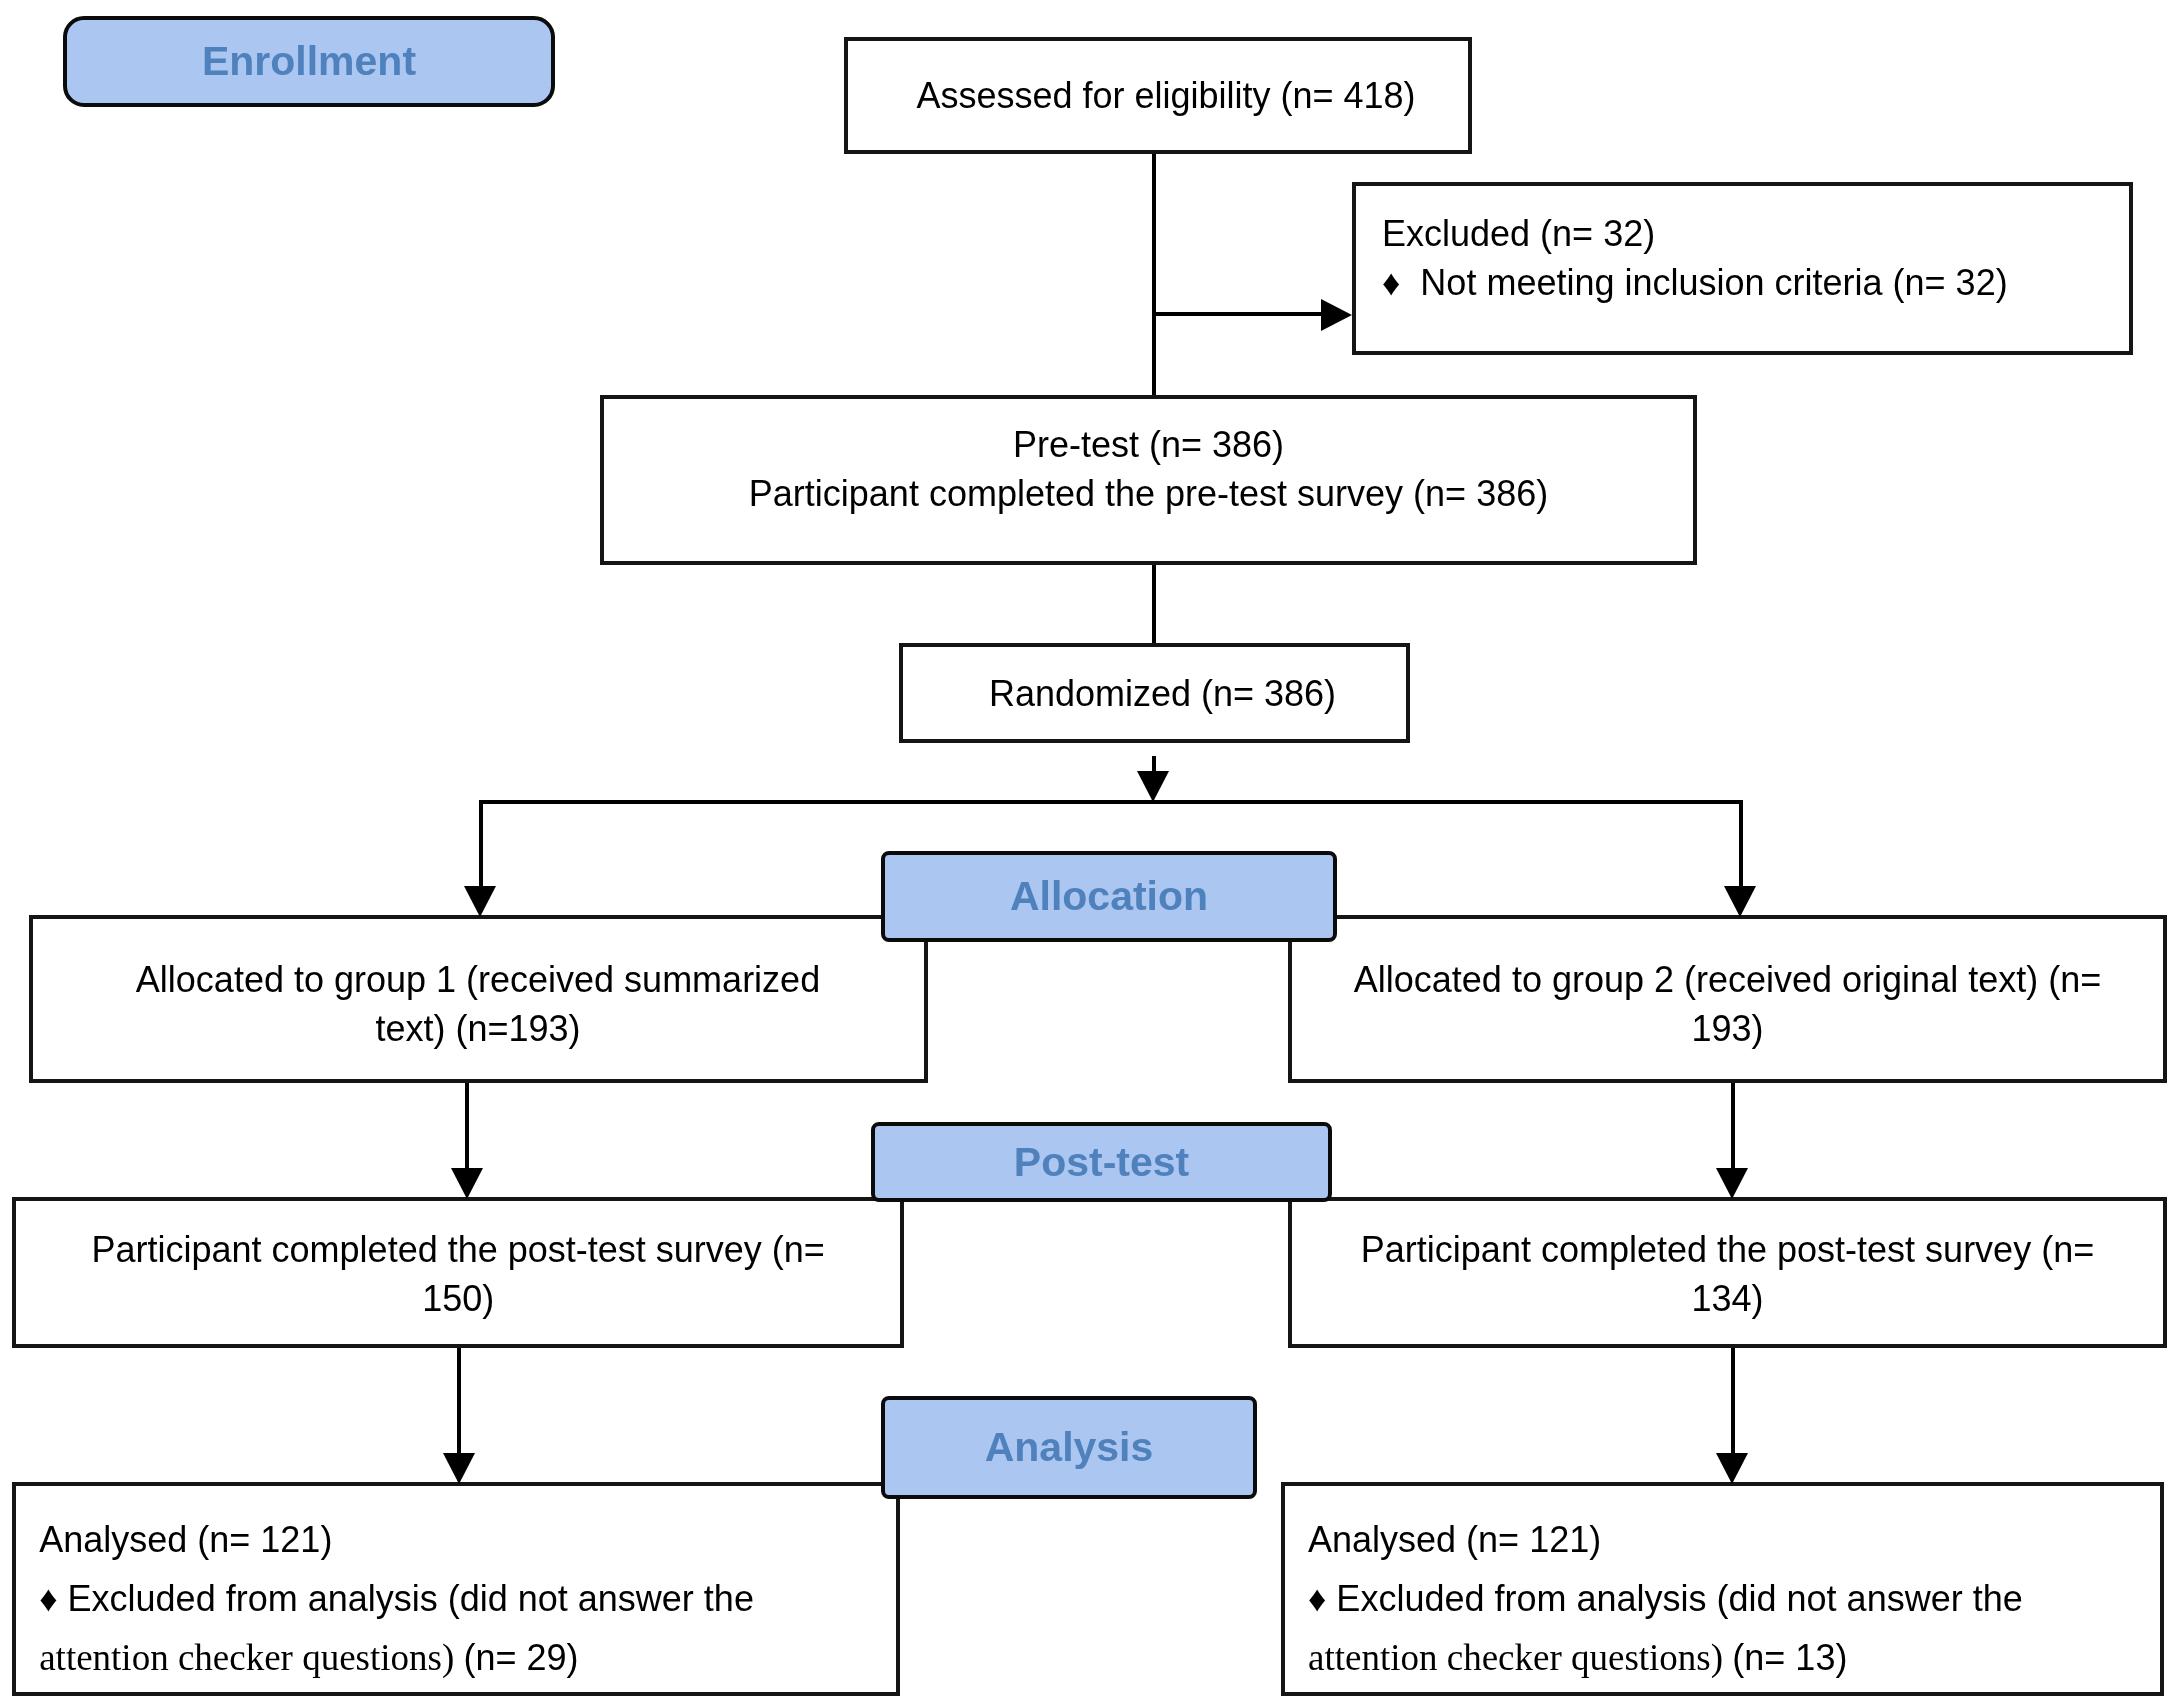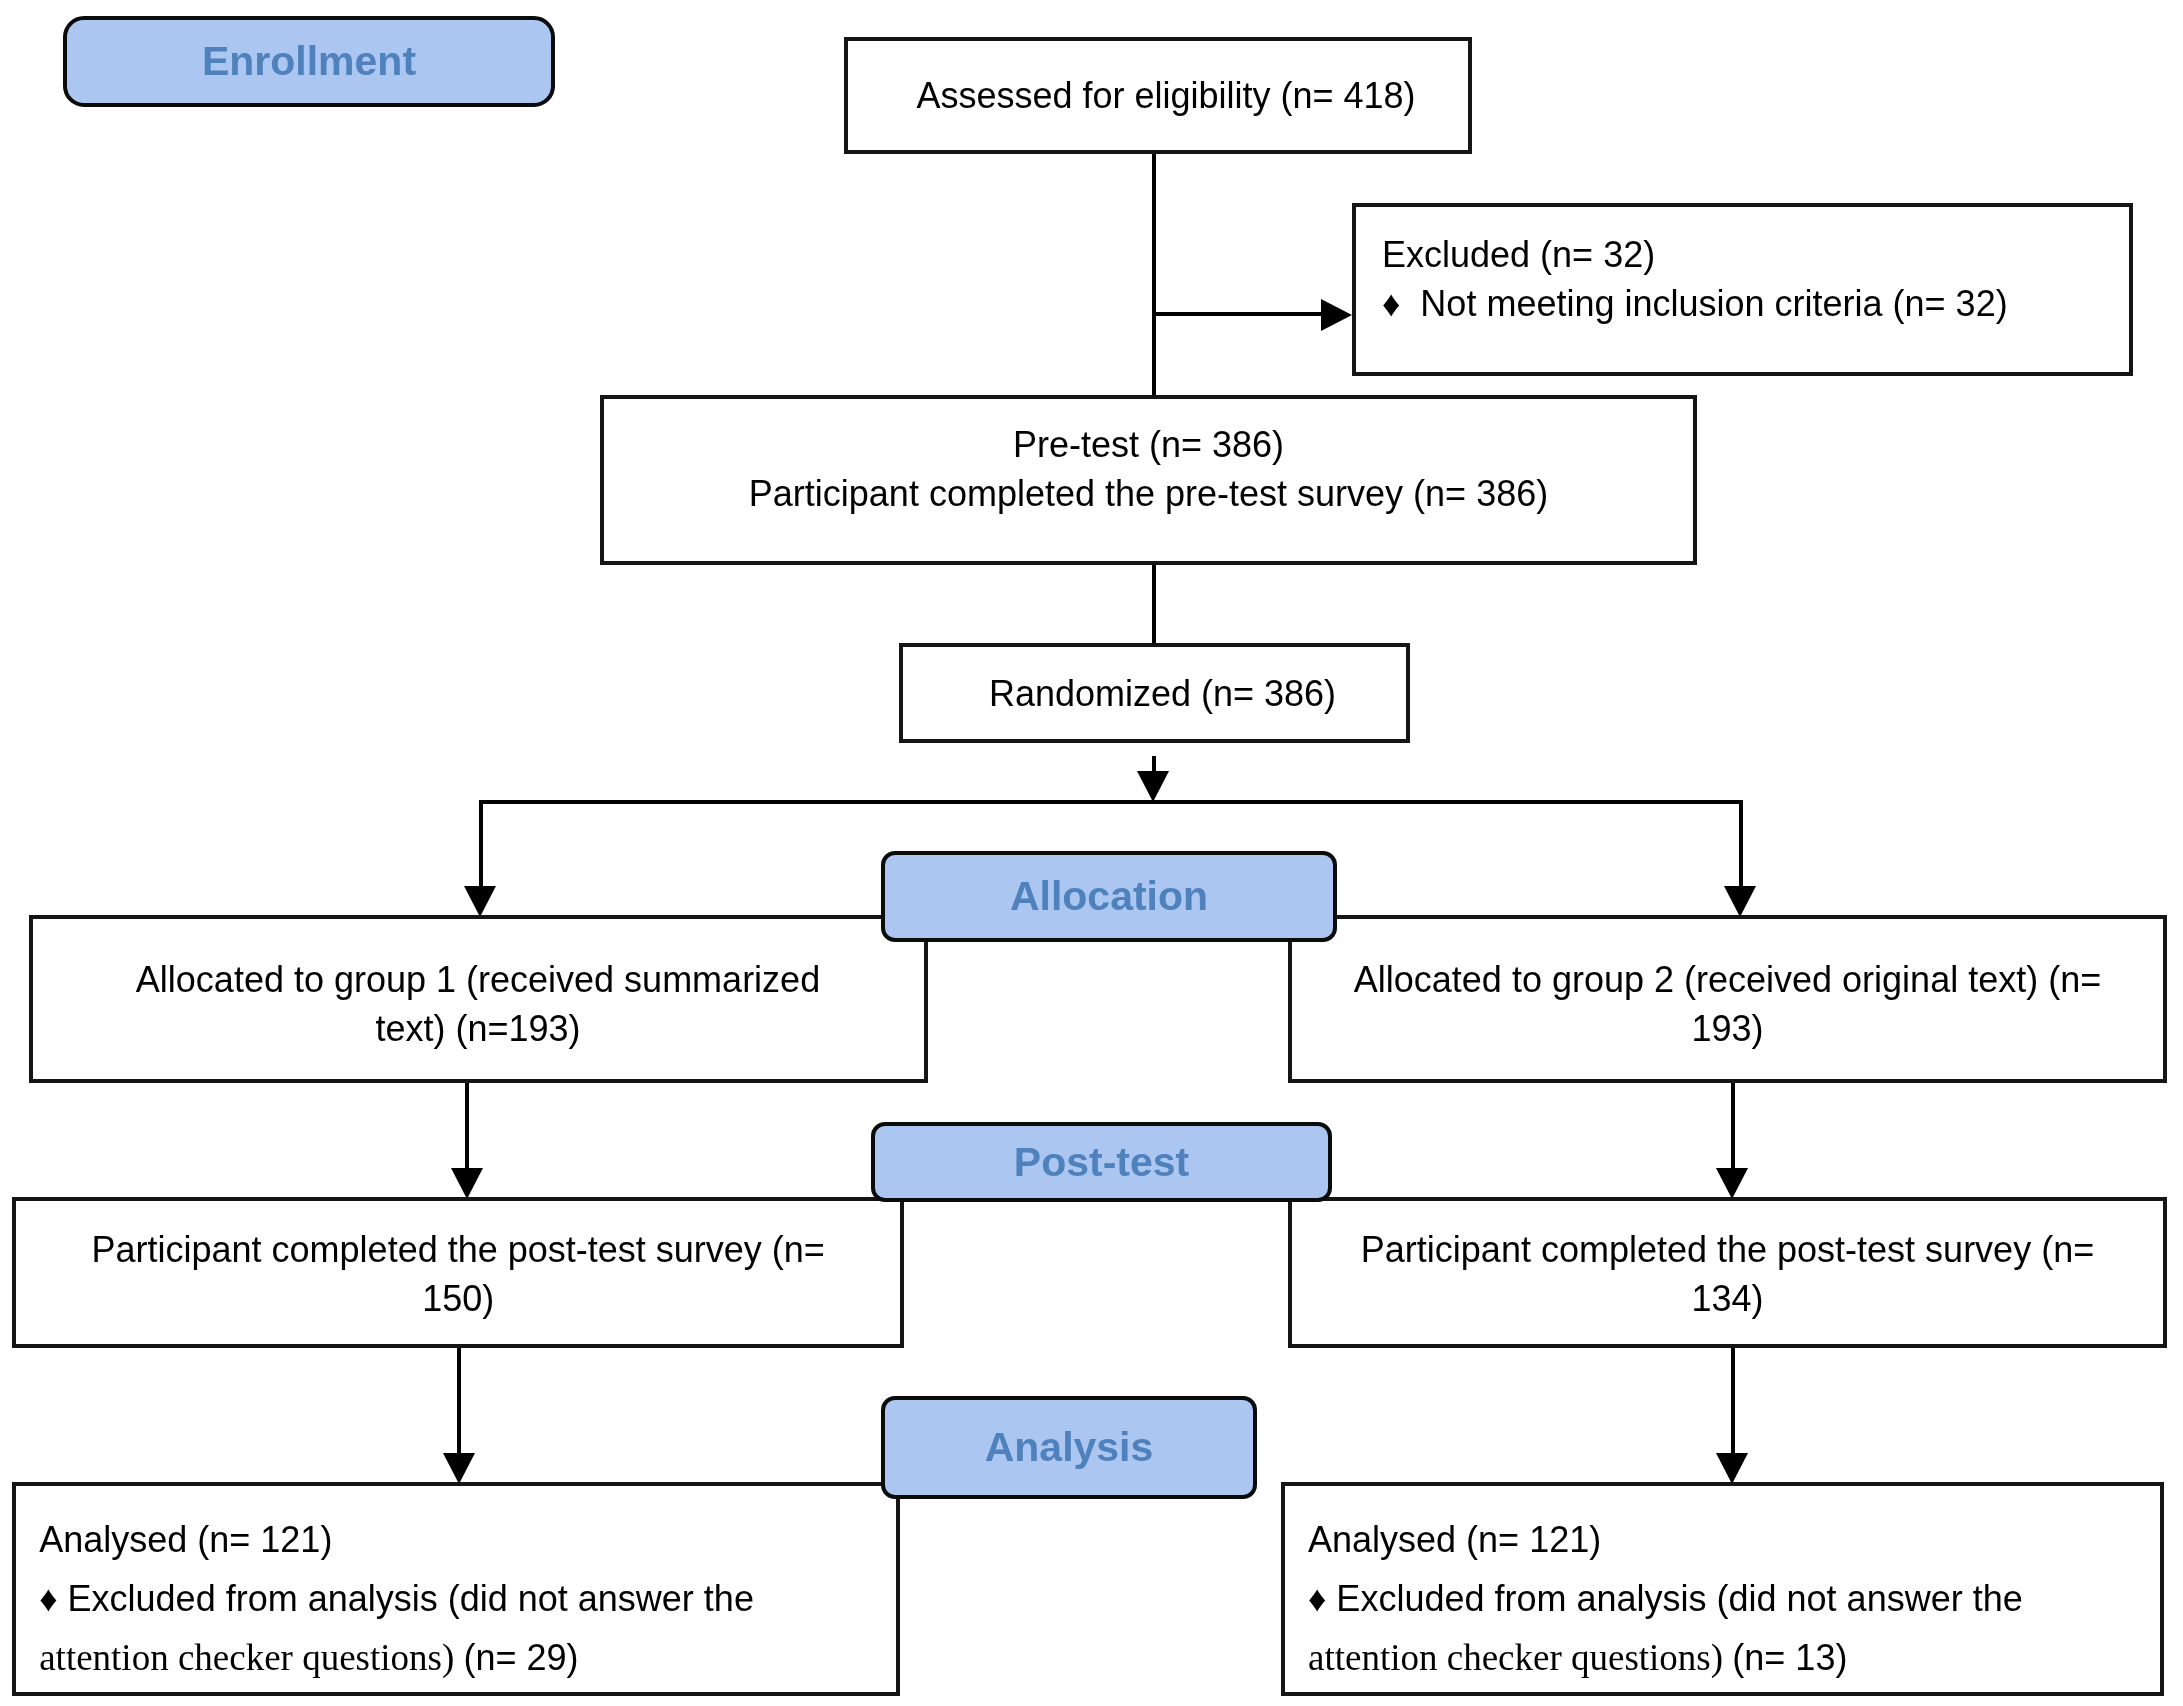--- a/index.html
+++ b/index.html
@@ -15,21 +15,21 @@
     background:var(--canvas-bg);
     font-family:"Liberation Sans","DejaVu Sans",sans-serif;
     color:var(--ink);
     overflow:hidden;
   }
   
   .pill{
     position:absolute;
     background:var(--pill-fill);
     border:4.1px solid #0b0b0b;
-    border-radius:14px;
+    border-radius:8px;
     display:flex;align-items:center;justify-content:center;
     color:var(--pill-text);
     font-size:41px;font-weight:bold;
     z-index:6;
     box-sizing:border-box;
   }
   
   .box{
     position:absolute;
     background:#fff;
@@ -61,21 +61,21 @@
   }
 
   
   #pill-enrollment{left:63px;top:16.3px;width:492px;height:91px;border-radius:21px;}
   #pill-allocation{left:881px;top:851px;width:456px;height:91px;}
   #pill-posttest{left:871px;top:1122px;width:461px;height:80px;}
   #pill-analysis{left:881px;top:1396px;width:376px;height:103px;}
 
   
   #box-assessed{left:844px;top:37px;width:628px;height:117px;}
-  #box-excluded{left:1352px;top:182px;width:781px;height:173px;padding:23px 14px 0 26px;margin-top:21px;}
+  #box-excluded{left:1352px;top:182px;width:781px;height:173px;padding:23px 14px 0 26px;}
   #box-pretest{left:600px;top:395px;width:1097px;height:170px;border-width:4.9px;padding-top:21px;}
   #box-randomized{left:899px;top:643px;width:511px;height:100px;}
   #box-alloc-left{left:28.5px;top:915px;width:899px;height:168px;padding-top:36px;}
   #box-alloc-right{left:1288px;top:915px;width:879px;height:168px;padding-top:36px;}
   #box-posttest-left{left:12.2px;top:1197px;width:892px;height:151px;padding-top:24.4px;}
   #box-posttest-right{left:1288px;top:1197px;width:879px;height:151px;padding-top:24.4px;}
   #box-analysis-left{left:12.2px;top:1482px;width:888px;height:214px;padding:24.4px 13px 0 23px;line-height:59px;}
   #box-analysis-right{left:1281px;top:1482px;width:883px;height:214px;padding:24.4px 13px 0 23px;line-height:59px;}
 
   

